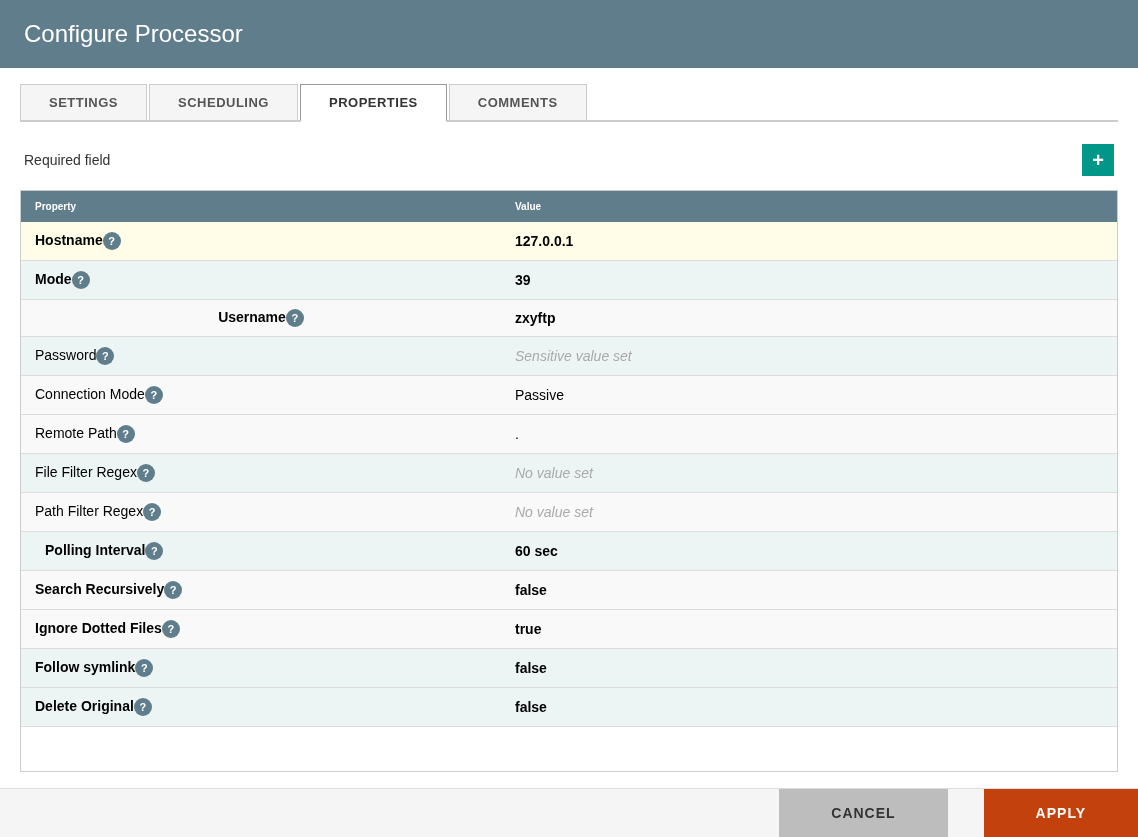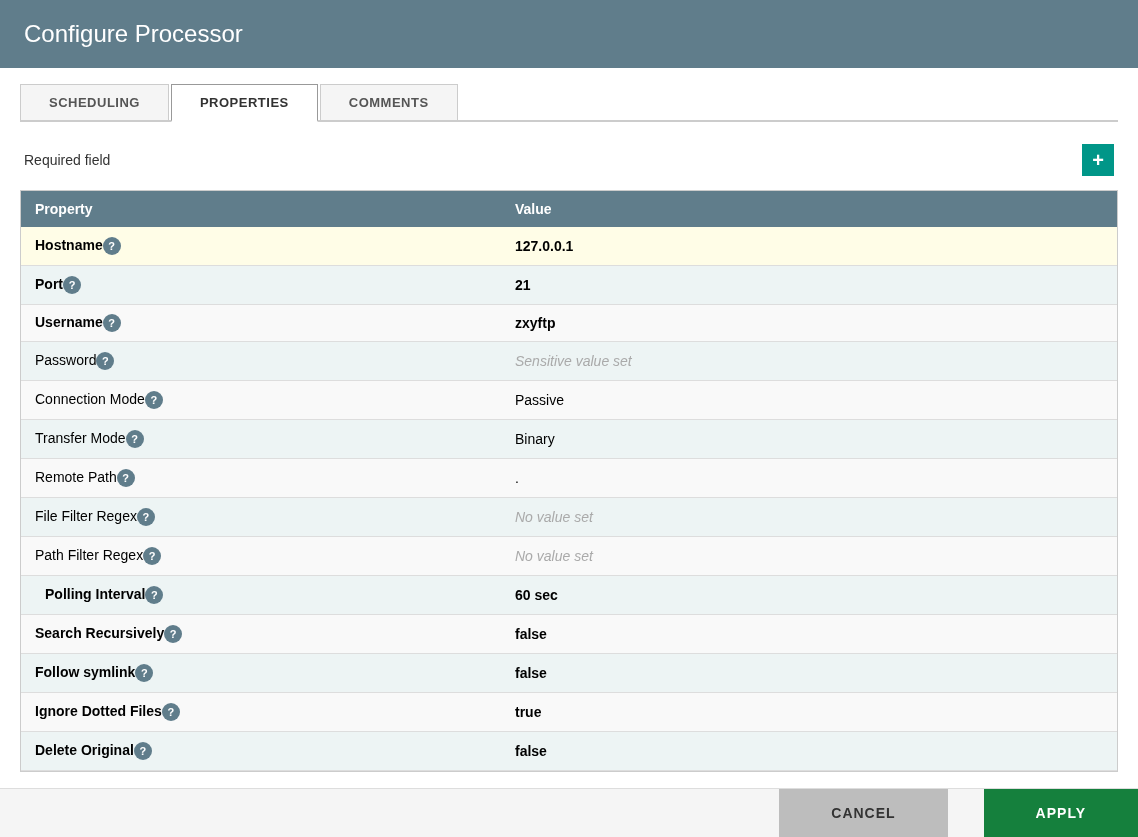--- a/index.html
+++ b/index.html
@@ -97,21 +97,21 @@
       border-collapse: collapse;
       flex: 1;
     }
 
     .properties-table thead tr th {
       background: #607d8b;
       color: white;
       text-align: left;
       padding: 10px 14px;
       font-weight: 600;
-      font-size: 14px;
+      font-size: 10px;
     }
 
     .properties-table tbody tr {
       border-bottom: 1px solid #e0e0e0;
     }
 
     .properties-table tbody tr:nth-child(odd) {
       background: #f9f9f9;
     }
 
@@ -177,40 +177,43 @@
       border: none;
       font-size: 14px;
       font-weight: 600;
       letter-spacing: 1px;
       cursor: pointer;
       text-transform: uppercase;
     }
 
     .btn-apply {
       padding: 16px 52px;
-      background: #15803d;
+      background: #c2410c;
       color: white;
       border: none;
       font-size: 14px;
       font-weight: 600;
       letter-spacing: 1px;
       cursor: pointer;
       text-transform: uppercase;
     }
   </style>
 </head>
 <body>
 
 <div class="header">
   <span>Configure Processor</span>
 </div>
 
 <div class="content">
 
   <div class="tabs">
+    <div class="tab">
+      <span>SETTINGS</span>
+    </div>
     <div class="tab">
       <span>SCHEDULING</span>
     </div>
     <div class="tab active">
       <span>PROPERTIES</span>
     </div>
     <div class="tab">
       <span>COMMENTS</span>
     </div>
   </div>
@@ -230,66 +233,62 @@
             <th>Property</th>
             <th>Value</th>
           </tr>
         </thead>
         <tbody id="table-body">
         <tr style="background: rgb(255, 253, 231); display: table-row; padding-left: 25px;">
               <td style="padding: 10px 14px; border-bottom: 1px solid rgb(221, 221, 221); display: table-cell; align-items: center; gap: 8px; width: 480px;"><span style="flex: 1 1 0%; font-weight: bold;">Hostname</span><span class="help-icon">?</span></td>
               <td style="padding: 10px 14px; border-bottom: 1px solid rgb(221, 221, 221); font-weight: bold;">127.0.0.1</td>
             </tr>
             <tr style="background: rgb(237, 244, 244); display: table-row;">
-              <td style="padding: 10px 14px; border-bottom: 1px solid rgb(221, 221, 221); display: table-cell; align-items: center; gap: 8px; width: 480px;"><span style="flex: 1 1 0%; font-weight: bold;">Port</span><span class="help-icon">?</span></td>
-              <td style="padding: 10px 14px; border-bottom: 1px solid rgb(221, 221, 221); font-weight: bold;">21</td>
-            </tr>
-            <tr style="background: rgb(249, 249, 249); display: table-row;">
-              <td style="padding: 7px 14px; border-bottom: 1px solid rgb(221, 221, 221); display: table-cell; align-items: center; gap: 8px; width: 480px;"><span style="flex: 1 1 0%; font-weight: bold;">Username</span><span class="help-icon">?</span></td>
+              <td style="padding: 10px 14px; border-bottom: 1px solid rgb(221, 221, 221); display: table-cell; align-items: center; gap: 8px; width: 480px;"><span style="flex: 1 1 0%; font-weight: bold;">Mode</span><span class="help-icon">?</span></td>
+              <td style="padding: 10px 14px; border-bottom: 1px solid rgb(221, 221, 221); font-weight: bold;">39</td>
+            </tr>
+            <tr style="background: rgb(249, 249, 249); display: table-row;">
+              <td style="padding: 7px 14px; border-bottom: 1px solid rgb(221, 221, 221); display: table-cell; align-items: center; gap: 8px; width: 480px; text-align: center;"><span style="flex: 1 1 0%; font-weight: bold;">Username</span><span class="help-icon">?</span></td>
               <td style="padding: 10px 14px; border-bottom: 1px solid rgb(221, 221, 221); font-weight: bold;">zxyftp</td>
             </tr>
             <tr style="background: rgb(237, 244, 244); display: table-row;">
               <td style="padding: 10px 14px; border-bottom: 1px solid rgb(221, 221, 221); display: table-cell; align-items: center; gap: 8px; width: 480px;"><span style="flex: 1 1 0%;">Password</span><span class="help-icon">?</span></td>
               <td style="padding: 10px 14px; border-bottom: 1px solid rgb(221, 221, 221); color: rgb(170, 170, 170); font-style: italic;">Sensitive value set</td>
             </tr>
             <tr style="background: rgb(249, 249, 249); display: table-row;">
               <td style="padding: 10px 14px; border-bottom: 1px solid rgb(221, 221, 221); display: table-cell; align-items: center; gap: 8px; width: 480px;"><span style="flex: 1 1 0%;">Connection Mode</span><span class="help-icon">?</span></td>
               <td style="padding: 10px 14px; border-bottom: 1px solid rgb(221, 221, 221);">Passive</td>
             </tr>
-            <tr style="background: rgb(237, 244, 244); display: table-row;">
-              <td style="padding: 10px 14px; border-bottom: 1px solid rgb(221, 221, 221); display: table-cell; align-items: center; gap: 8px; width: 480px;"><span style="flex: 1 1 0%;">Transfer Mode</span><span class="help-icon">?</span></td>
-              <td style="padding: 10px 14px; border-bottom: 1px solid rgb(221, 221, 221);">Binary</td>
-            </tr>
             <tr style="background: rgb(249, 249, 249); display: table-row;">
               <td style="padding: 10px 14px; border-bottom: 1px solid rgb(221, 221, 221); display: table-cell; align-items: center; gap: 8px; width: 480px;"><span style="flex: 1 1 0%;">Remote Path</span><span class="help-icon">?</span></td>
               <td style="padding: 10px 14px; border-bottom: 1px solid rgb(221, 221, 221);">.</td>
             </tr>
             <tr style="background: rgb(237, 244, 244); display: table-row;">
               <td style="padding: 10px 14px; border-bottom: 1px solid rgb(221, 221, 221); display: table-cell; align-items: center; gap: 8px; width: 480px;"><span style="flex: 1 1 0%;">File Filter Regex</span><span class="help-icon">?</span></td>
               <td style="padding: 10px 14px; border-bottom: 1px solid rgb(221, 221, 221); color: rgb(170, 170, 170); font-style: italic;">No value set</td>
             </tr>
             <tr style="background: rgb(249, 249, 249); display: table-row;">
               <td style="padding: 10px 14px; border-bottom: 1px solid rgb(221, 221, 221); display: table-cell; align-items: center; gap: 8px; width: 480px;"><span style="flex: 1 1 0%;">Path Filter Regex</span><span class="help-icon">?</span></td>
               <td style="padding: 10px 14px; border-bottom: 1px solid rgb(221, 221, 221); color: rgb(170, 170, 170); font-style: italic;">No value set</td>
             </tr>
             <tr style="background: rgb(237, 244, 244); display: table-row;">
               <td style="padding: 10px 24px; border-bottom: 1px solid rgb(221, 221, 221); display: table-cell; align-items: center; gap: 8px; width: 480px;"><span style="flex: 1 1 0%; font-weight: bold;">Polling Interval</span><span class="help-icon">?</span></td>
               <td style="padding: 10px 14px; border-bottom: 1px solid rgb(221, 221, 221); font-weight: bold;">60 sec</td>
             </tr>
             <tr style="background: rgb(249, 249, 249); display: table-row;">
               <td style="padding: 10px 14px; border-bottom: 1px solid rgb(221, 221, 221); display: table-cell; align-items: center; gap: 8px; width: 480px;"><span style="flex: 1 1 0%; font-weight: bold;">Search Recursively</span><span class="help-icon">?</span></td>
               <td style="padding: 10px 14px; border-bottom: 1px solid rgb(221, 221, 221); font-weight: bold;">false</td>
             </tr>
+            <tr style="background: rgb(249, 249, 249); display: table-row;">
+              <td style="padding: 10px 14px; border-bottom: 1px solid rgb(221, 221, 221); display: table-cell; align-items: center; gap: 8px; width: 480px;"><span style="flex: 1 1 0%; font-weight: bold;">Ignore Dotted Files</span><span class="help-icon">?</span></td>
+              <td style="padding: 10px 14px; border-bottom: 1px solid rgb(221, 221, 221); font-weight: bold;">true</td>
+            </tr>
             <tr style="background: rgb(237, 244, 244); display: table-row;">
               <td style="padding: 10px 14px; border-bottom: 1px solid rgb(221, 221, 221); display: table-cell; align-items: center; gap: 8px; width: 480px;"><span style="flex: 1 1 0%; font-weight: bold;">Follow symlink</span><span class="help-icon">?</span></td>
               <td style="padding: 10px 14px; border-bottom: 1px solid rgb(221, 221, 221); font-weight: bold;">false</td>
-            </tr>
-            <tr style="background: rgb(249, 249, 249); display: table-row;">
-              <td style="padding: 10px 14px; border-bottom: 1px solid rgb(221, 221, 221); display: table-cell; align-items: center; gap: 8px; width: 480px;"><span style="flex: 1 1 0%; font-weight: bold;">Ignore Dotted Files</span><span class="help-icon">?</span></td>
-              <td style="padding: 10px 14px; border-bottom: 1px solid rgb(221, 221, 221); font-weight: bold;">true</td>
             </tr>
             <tr style="background: rgb(237, 244, 244); display: table-row;">
               <td style="padding: 10px 14px; border-bottom: 1px solid rgb(221, 221, 221); display: table-cell; align-items: center; gap: 8px; width: 480px;"><span style="flex: 1 1 0%; font-weight: bold;">Delete Original</span><span class="help-icon">?</span></td>
               <td style="padding: 10px 14px; border-bottom: 1px solid rgb(221, 221, 221); font-weight: bold;">false</td>
             </tr>
           </tbody>
       </table>
     </div>
   </div>
 

